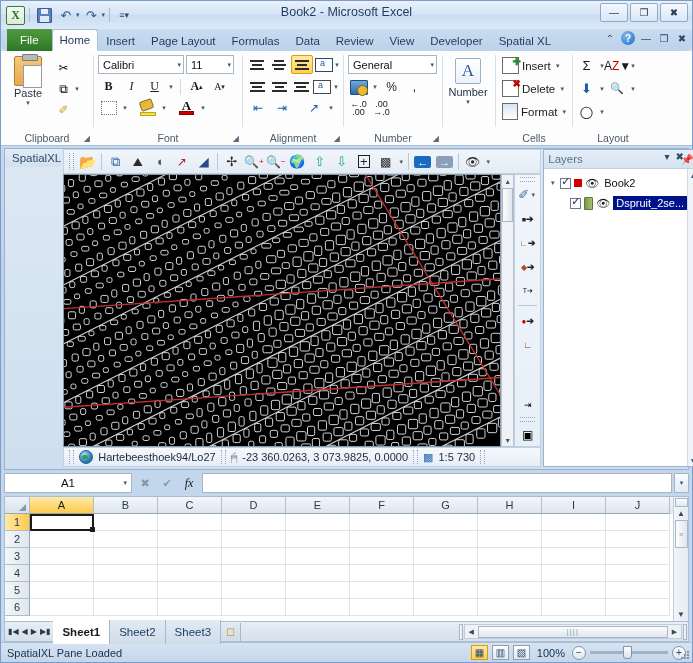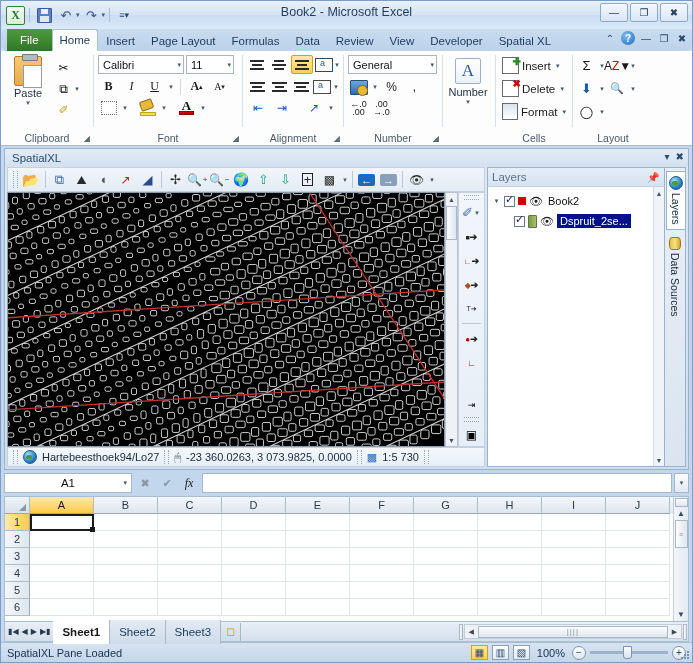--- a/index.html
+++ b/index.html
@@ -167,21 +167,21 @@
   .xx{position:absolute;right:-3px;top:-3px;color:#c00;font-size:10px;font-weight:bold;}
 
   
   .edrow{display:flex;align-items:center;gap:2px;height:23px;}
   .edic{width:19px;height:18px;display:flex;align-items:center;justify-content:center;font-size:13px;color:#1a1a1a;}
 
   
   .sxl-pane {
     flex:0 0 322px; height:322px; margin:2px 3px 0 3px;
     background: linear-gradient(180deg,#dde8f4,#cfdeee);
-    border:1px solid #9ab2cc; display:flex; flex-direction:column;
+    border:1px solid #9ab2cc; display:flex; flex-direction:row;
     position:relative;
   }
   .sxl-title {
     height:18px; display:flex; align-items:center; padding-left:7px;
     color:#2d4a6b; font-size:11.5px;
     background:linear-gradient(180deg,#e2ecf7,#d2e0f0);
   }
   .sxl-title-btns{position:absolute;right:4px;top:2px;display:flex;gap:6px;color:#2d4a6b;font-size:10px;}
   .sxl-body { flex:1; display:flex; padding:0 2px 2px 2px; gap:2px; }
 

